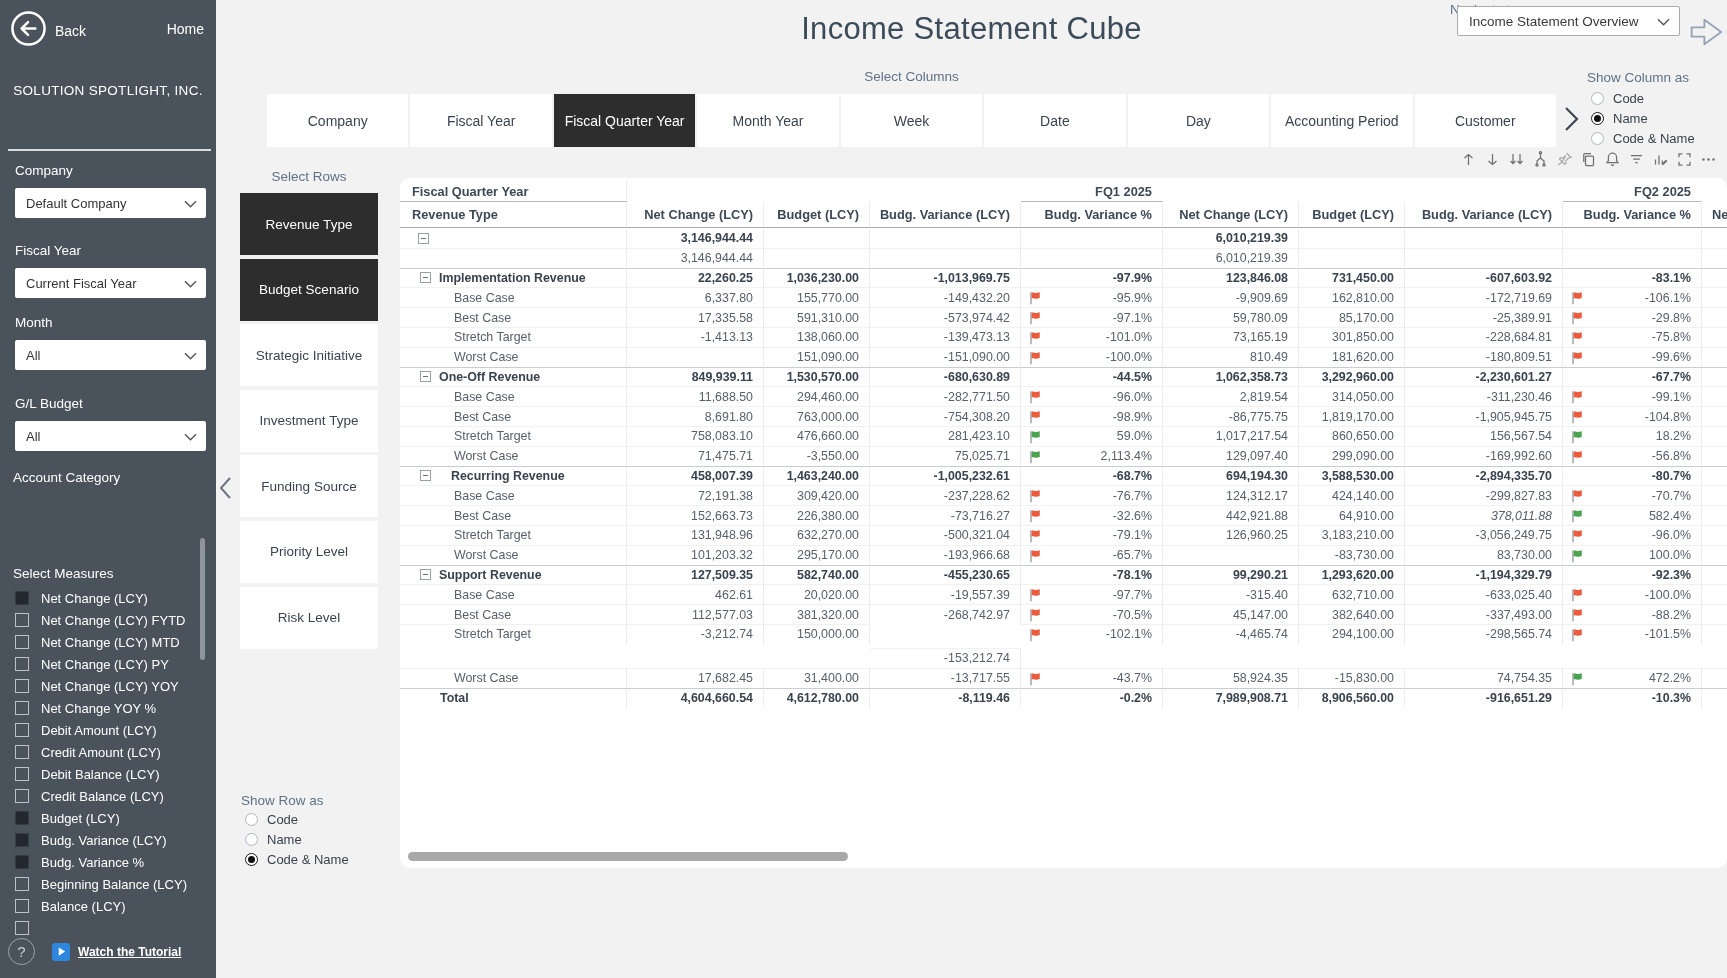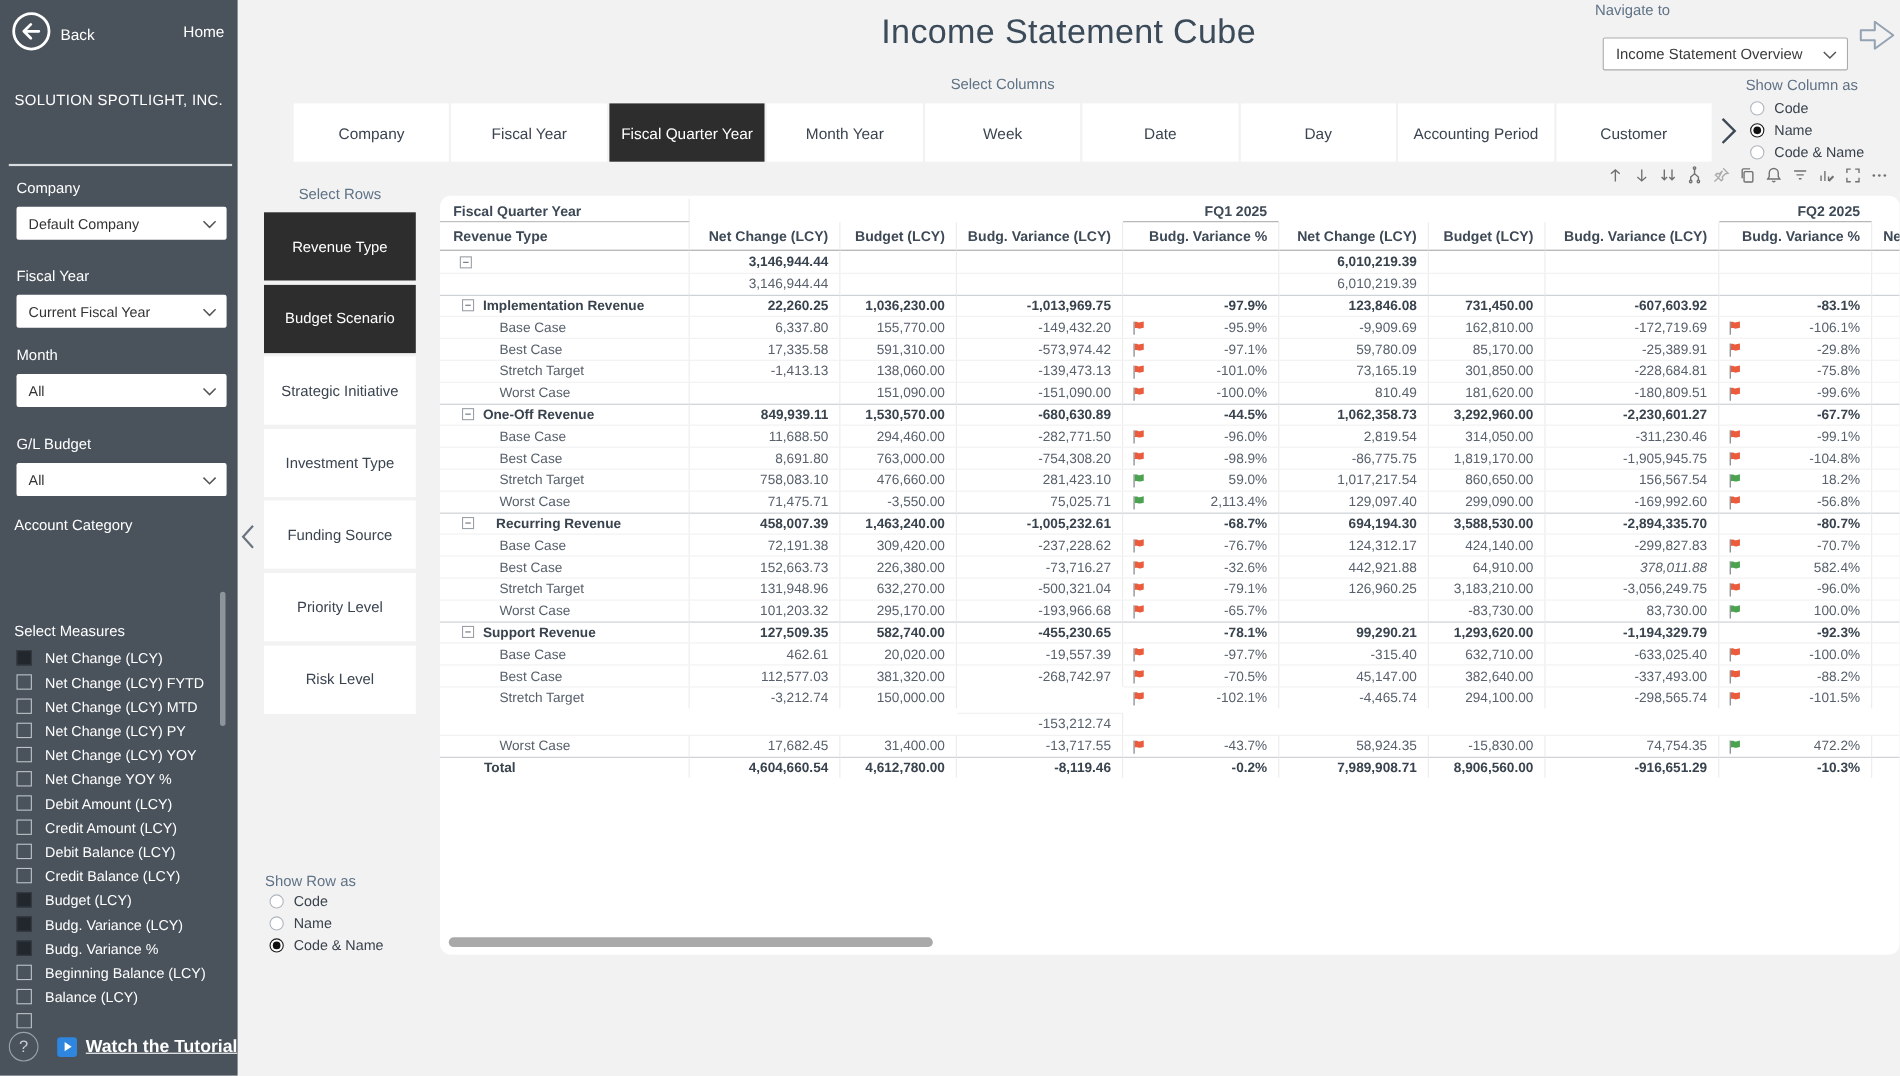--- a/index.html
+++ b/index.html
@@ -18,26 +18,26 @@
   .sb-sec-label { position:absolute; left:13px; font-size:13.5px; }
   .cb-row { display:flex; align-items:center; height:22px; font-size:13px; cursor:pointer; }
   .cb { width:14px; height:14px; border:1.5px solid #BCC2C8; margin:0 12px 0 15px; flex:none; background:transparent; }
   .cb.on { background:#22272D; border-color:#353C43; }
   #cat-items { position:absolute; left:0; top:487px; width:216px; }
   #measure-items { position:absolute; left:0; top:587px; width:200px; height:348px; overflow:hidden; }
   #sb-vscroll { position:absolute; left:200px; top:538px; width:5px; height:122px; border-radius:3px; background:#8D949C; cursor:pointer; }
   #sb-tutorial { position:absolute; left:8px; top:938px; display:flex; align-items:center; }
   .help-circ { width:27px; height:27px; border:1.5px solid #9BA2A9; border-radius:50%; color:#C7CCD1; font-size:15px; display:flex; align-items:center; justify-content:center; cursor:pointer; }
   .play-btn { width:18px; height:18px; border-radius:3px; background:#2E86DE; margin:0 8px 0 17px; display:flex; align-items:center; justify-content:center; cursor:pointer; }
-  .tut-link { font-size:16px; font-weight:bold; text-decoration:underline; color:#fff; cursor:pointer; }
+  .tut-link { font-size:12px; font-weight:bold; text-decoration:underline; color:#fff; cursor:pointer; }
 
   
   #page-title { position:absolute; left:216px; top:11px; width:1511px; text-align:center; font-size:31px; font-weight:300; color:#3C4B59; letter-spacing:.3px; }
   #nav-label { position:absolute; left:1450px; top:2px; font-size:13.5px; color:#5F7286; }
-  #nav-select { position:absolute; left:1457px; top:34px; width:223px; height:30px; background:#fff; border:1px solid #ABABAB; border-radius:2px; display:flex; align-items:center; justify-content:space-between; padding:0 9px 0 11px; font-size:13.5px; color:#3A3A3A; cursor:pointer; }
+  #nav-select { position:absolute; left:1457px; top:6px; width:223px; height:30px; background:#fff; border:1px solid #ABABAB; border-radius:2px; display:flex; align-items:center; justify-content:space-between; padding:0 9px 0 11px; font-size:13.5px; color:#3A3A3A; cursor:pointer; }
   #nav-arrow { position:absolute; left:1688px; top:12px; cursor:pointer; }
 
   #select-columns-label { position:absolute; left:267px; top:69px; width:1289px; text-align:center; font-size:13.5px; color:#5F7286; }
   #tabs { position:absolute; left:267px; top:94px; width:1289px; height:53px; display:flex; gap:2px; }
   .tab { flex:1; background:#fff; color:#3A4450; font-size:14px; display:flex; align-items:center; justify-content:center; cursor:pointer; text-align:center; }
   .tab.sel { background:#2D2D2D; color:#fff; }
   #tabs-chevron { position:absolute; left:1564px; top:106px; cursor:pointer; }
 
   .radio-group-label { position:absolute; font-size:13.5px; color:#5F7286; }
   .radio-row { position:absolute; display:flex; align-items:center; cursor:pointer; }

